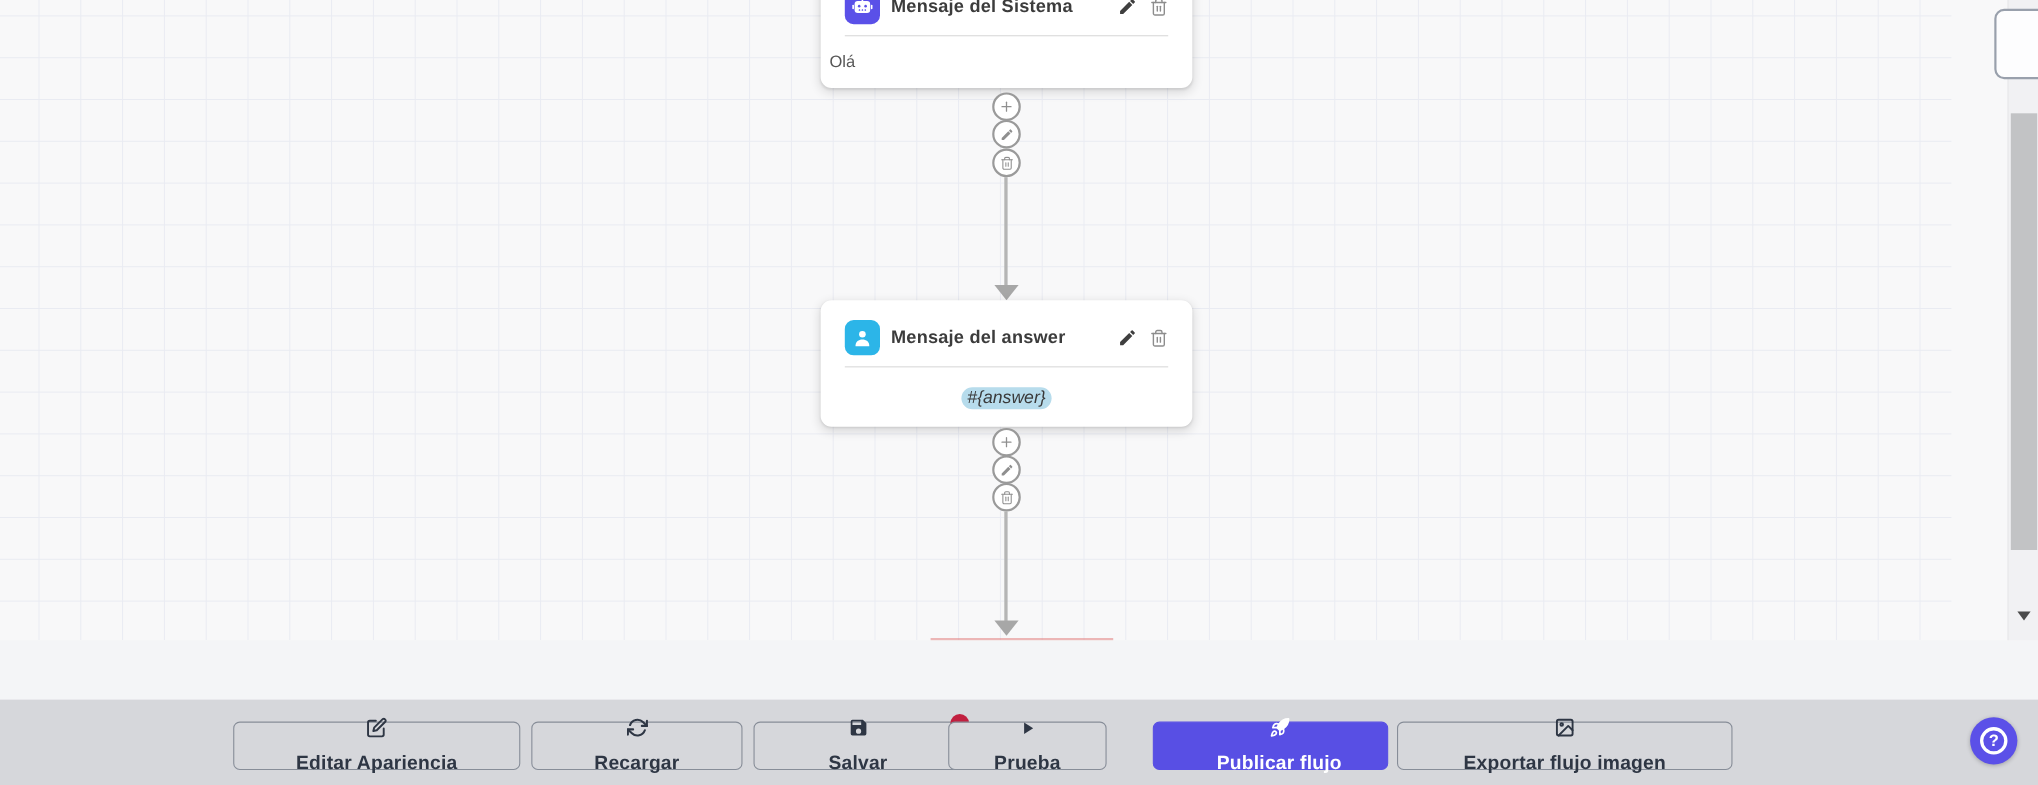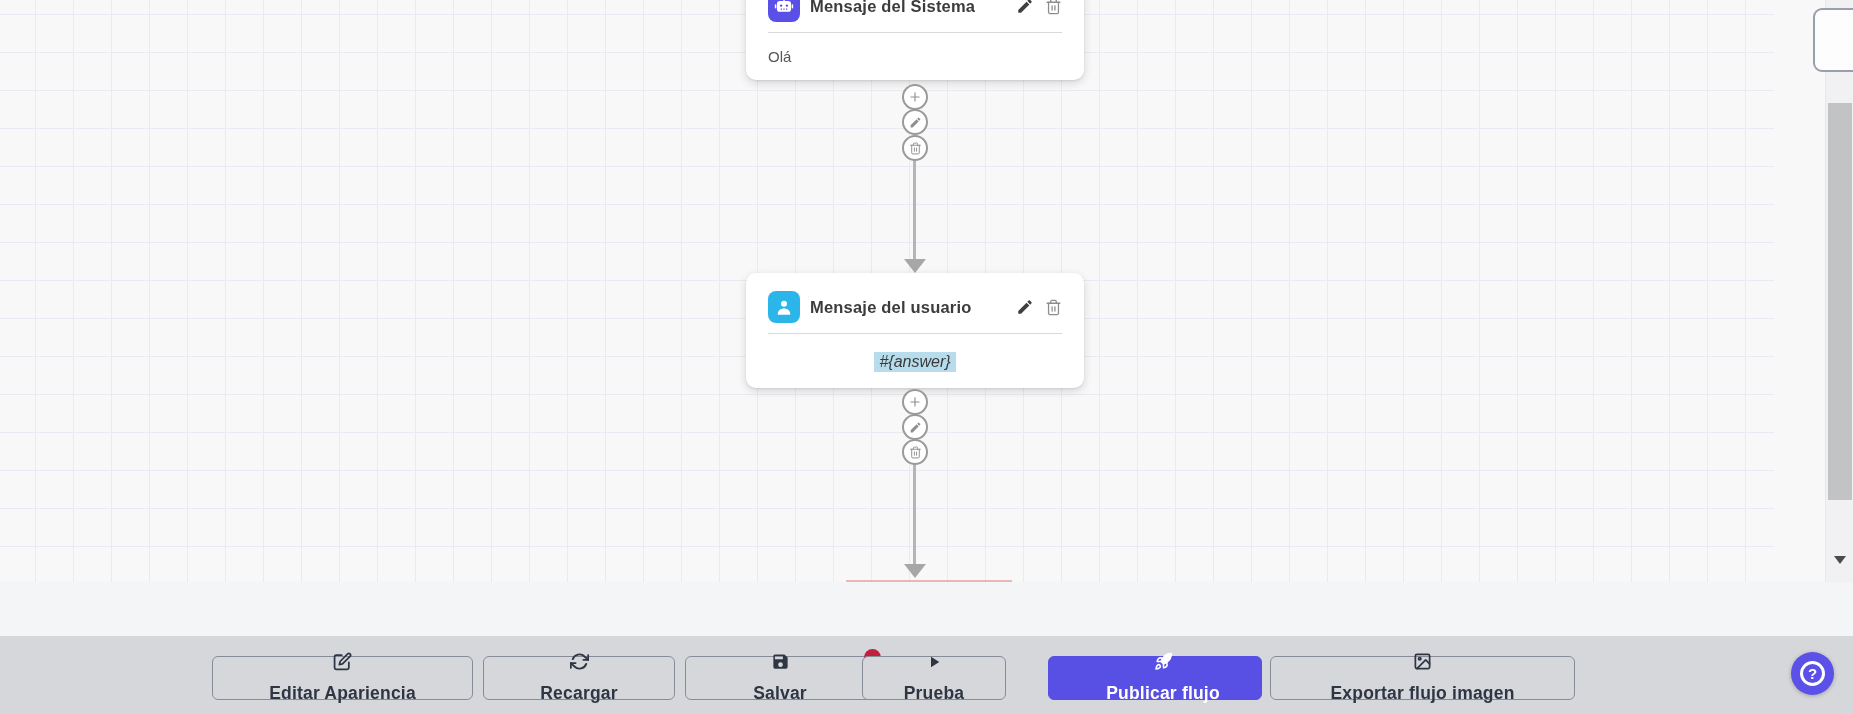--- a/index.html
+++ b/index.html
@@ -22,25 +22,25 @@
     align-items:center; justify-content:center; flex:none; }
   .node-icon.robot { background:#5a50e8; }
   .node-icon.user  { background:#2cb5e8; }
   .node-title { font-weight:bold; font-size:16.5px; color:#3c3c3c; margin-left:10px;
     letter-spacing:.2px; white-space:nowrap; }
   .hdr-actions { margin-left:auto; display:flex; align-items:center; gap:11px; }
   .hdr-icon { display:flex; cursor:pointer; background:none; border:none; padding:0; }
   .hdr-icon.pencil { color:#3f3f3f; }
   .hdr-icon.trash  { color:#8d8d8d; }
   .divider { height:1px; background:#d9d9d9; margin:10px 22px 0 22px; }
-  .node-content { padding:0 22px; color:#565656; font-size:15px; display:flex; align-items:center; }
+  .node-content { padding:0 8px; color:#565656; font-size:15px; display:flex; align-items:center; }
   .node-content.left { height:47px; justify-content:flex-start; }
   .node-content.center { height:55px; justify-content:center; }
   .highlight { background:#b7dcec; font-style:italic; color:#3a3a3a; font-size:16px;
-    padding:1px 5px; }
+    padding:1px 5px;border-radius:10px; }
 
   
   .circ { position:absolute; left:902px; width:26px; height:26px; border-radius:50%;
     background:#fff; border:2px solid #9a9a9a; color:#8f8f8f; display:flex;
     align-items:center; justify-content:center; cursor:pointer; z-index:4; padding:0; }
 
   
   .connector { position:absolute; left:913px; width:3px; background:#b5b5b5; z-index:1; }
   .arrowhead { position:absolute; left:904px; width:0; height:0; z-index:1;
     border-left:11px solid transparent; border-right:11px solid transparent;
@@ -151,21 +151,21 @@
     <div class="arrowhead" style="top:259px;"></div>
 
     <div class="node" style="top:273px;height:115px;">
       <div class="node-header">
         <span class="node-icon user">
           <svg width="20" height="20" viewBox="0 0 24 24" fill="#fff">
             <circle cx="12" cy="8.2" r="3.6"></circle>
             <path d="M4.5 20.5c0-4.1 3.4-6.6 7.5-6.6s7.5 2.5 7.5 6.6v0.8h-15z"></path>
           </svg>
         </span>
-        <span class="node-title">Mensaje del usuario</span>
+        <span class="node-title">Mensaje del answer</span>
         <span class="hdr-actions">
           <button class="hdr-icon pencil">
             <svg width="18" height="18" viewBox="0 0 24 24" fill="currentColor">
                 <path d="M3 17.25V21h3.75L17.81 9.94l-3.75-3.75L3 17.25zM20.71 7.04c.39-.39.39-1.02 0-1.41l-2.34-2.34a1 1 0 0 0-1.41 0l-1.83 1.83 3.75 3.75 1.83-1.83z"></path>
               </svg>
           </button>
           <button class="hdr-icon trash">
             <svg width="17" height="17" viewBox="0 0 24 24" fill="none" stroke="currentColor" stroke-width="1.8" stroke-linecap="round" stroke-linejoin="round">
                 <path d="M3 6h18"></path>
                 <path d="M19 6v14a2 2 0 0 1-2 2H7a2 2 0 0 1-2-2V6"></path>

